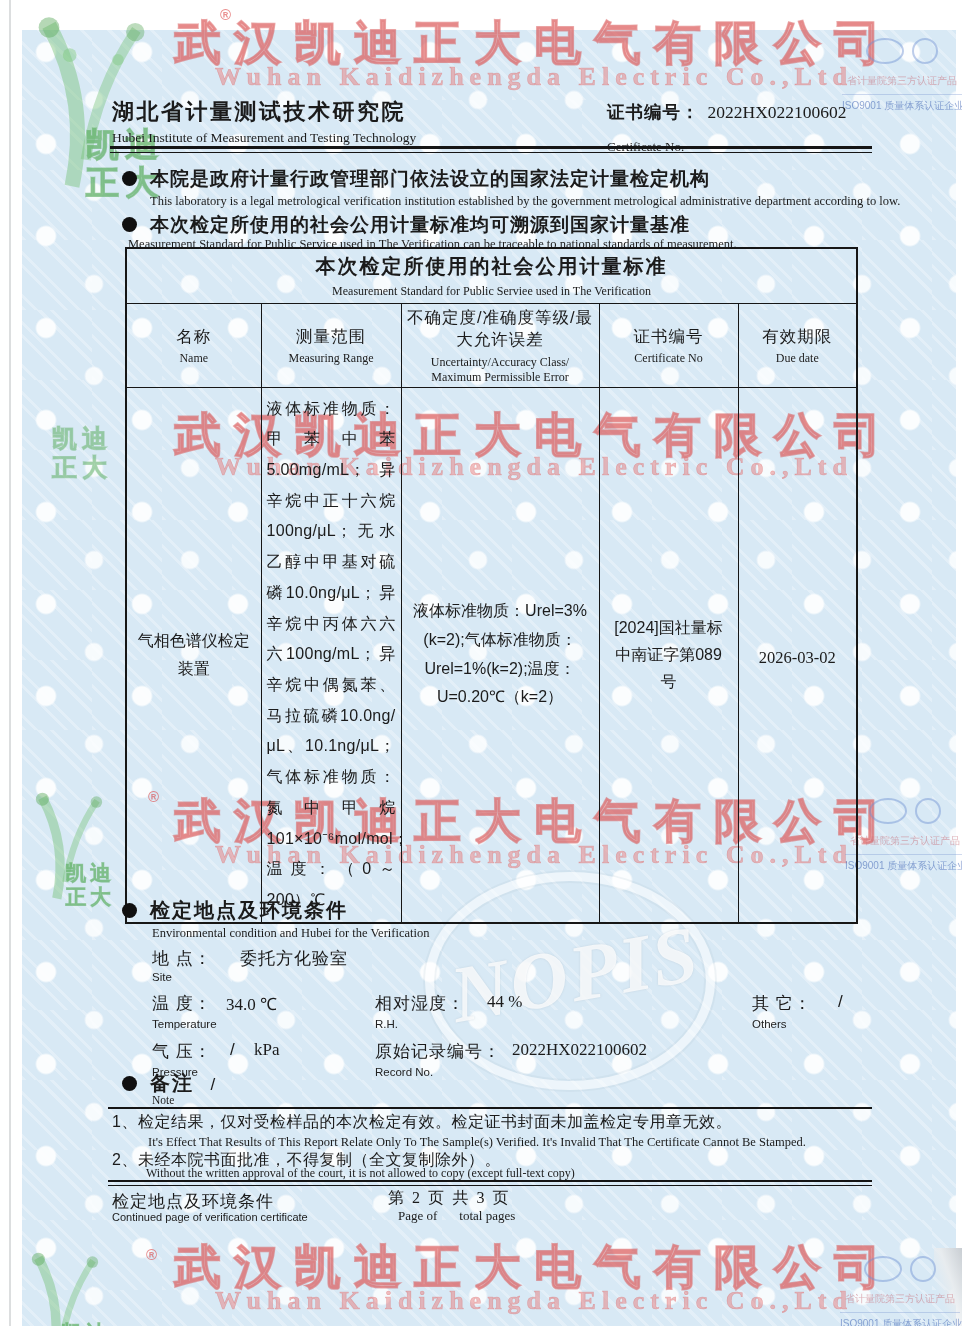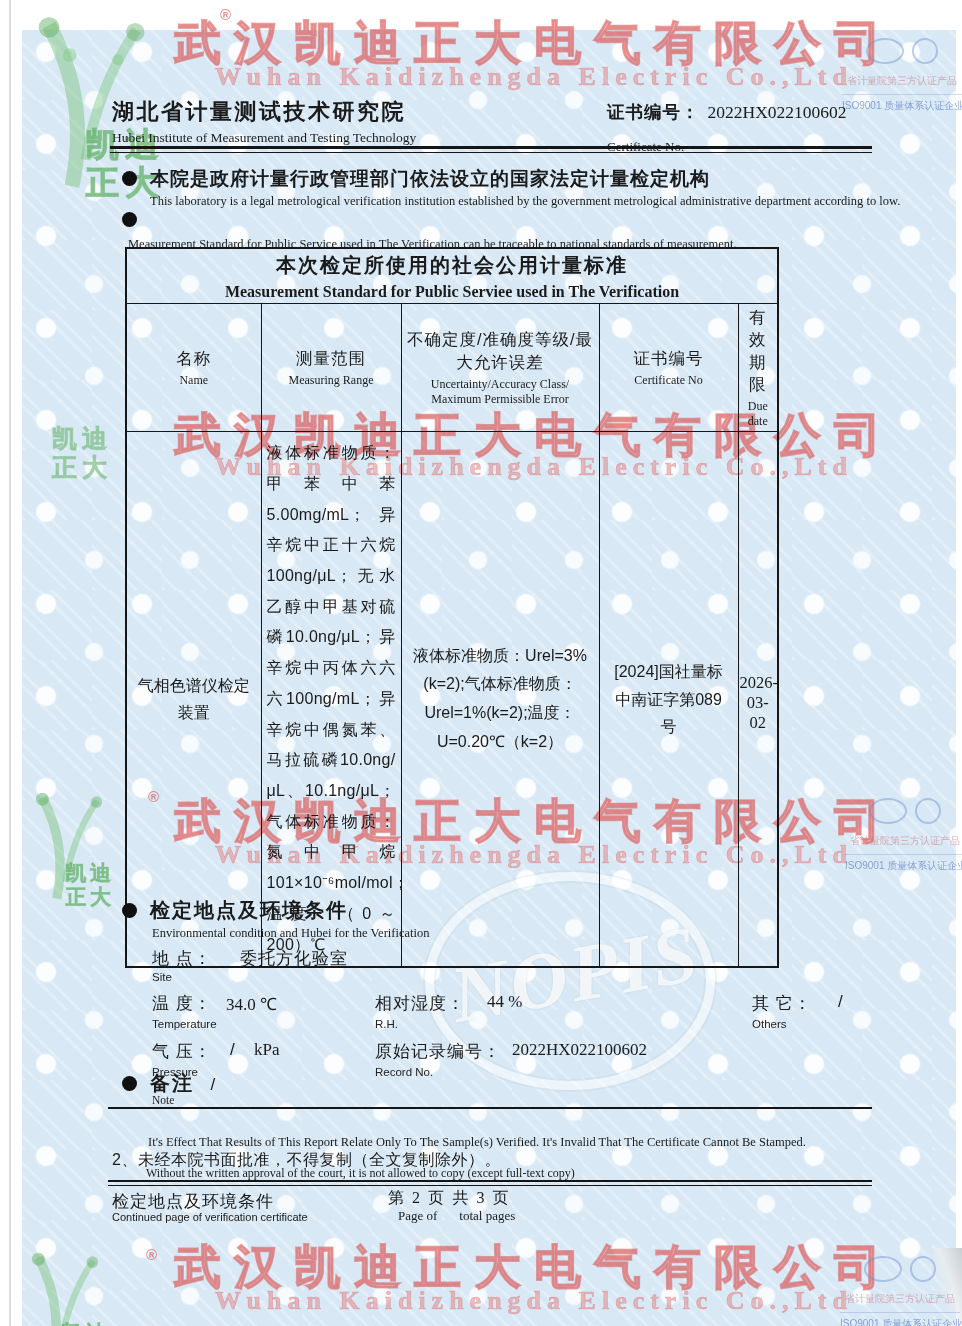--- a/index.html
+++ b/index.html
@@ -55,25 +55,25 @@
   .certno-label{font-size:17.5px;font-weight:bold;letter-spacing:1px;}
   .certno-value{font-family:"Liberation Serif",serif;font-size:17.5px;margin-left:8px;}
   .certno-en{font-family:"Liberation Serif",serif;font-size:13px;margin-top:15px;}
   .head-rule{left:110px;top:146px;width:762px;height:3px;
              border-top:3px solid #151515;border-bottom:1px solid #151515;}
   .bullet{display:inline-block;width:15px;height:15px;border-radius:50%;background:#101010;
           margin-right:13px;vertical-align:-1px;}
   .stmt-cn{font-size:19px;font-weight:600;letter-spacing:1px;white-space:nowrap;}
   .stmt-en{font-family:"Liberation Serif",serif;font-size:12.5px;white-space:nowrap;}
 
-  table.std{position:absolute;left:125px;top:247px;width:654px;height:638px;
+  table.std{position:absolute;left:125px;top:247px;width:733px;height:638px;
             border-collapse:collapse;table-layout:fixed;border:2.5px solid #161616;padding-left:8px;}
   table.std td{border:1.6px solid #161616;background:transparent;vertical-align:middle;}
   .tt-cn{font-size:20px;font-weight:bold;letter-spacing:2px;text-align:center;}
-  .tt-en{font-family:"Liberation Serif",serif;font-size:16px;text-align:center;margin-top:4px;font-weight:bold;}
+  .tt-en{font-family:"Liberation Serif",serif;font-size:12px;text-align:center;margin-top:4px;}
   .t-title td{height:52px;}
   .t-head td{height:76px;text-align:center;padding:2px 4px;}
   .th-cn{font-size:16.5px;letter-spacing:1px;line-height:1.35;}
   .th-en{font-family:"Liberation Serif",serif;font-size:12px;margin-top:4px;line-height:1.25;}
   .t-body td{vertical-align:top;}
   .c-name{text-align:center;padding:8px 6px;font-size:16px;line-height:1.7;}
   .c-range{text-align:justify;padding:6px 5px;font-size:16px;line-height:1.92;letter-spacing:.3px;}
   .c-unc{text-align:center;padding:8px 6px;font-size:16px;line-height:1.8;}
   .c-cert{text-align:center;padding:8px 8px;font-size:16px;line-height:1.7;}
   .c-due{text-align:center;padding-top:8px;font-family:"Liberation Serif",serif;font-size:16.5px;}
@@ -199,21 +199,21 @@
       <span class="certno-label">证书编号：</span><span class="certno-value">2022HX022100602</span>
       <div class="certno-en">Certificate No.</div>
     </div>
     <div class="head-rule"></div>
 
     <div style="left:122px;top:166px;white-space:nowrap">
       <span class="bullet"></span><span class="stmt-cn">本院是政府计量行政管理部门依法设立的国家法定计量检定机构</span>
     </div>
     <div class="stmt-en" style="left:150px;top:194px">This laboratory is a legal metrological verification institution established by the government metrological administrative department according to low.</div>
     <div style="left:122px;top:212px;white-space:nowrap">
-      <span class="bullet"></span>
+      <span class="bullet"></span><span class="stmt-cn">本次检定所使用的社会公用计量标准均可溯源到国家计量基准</span>
     </div>
     <div class="stmt-en" style="left:128px;top:237px">Measurement Standard for Public Service used in The Verification can be traceable to national standards of measurement.</div>
 
     <table class="std">
       <colgroup>
           <col style="width:135px">
           <col style="width:140px">
           <col style="width:198px">
           <col style="width:139px">
           <col>
@@ -284,20 +284,21 @@
     <span class="abs en-small" style="left:152px;top:1066px">Pressure</span>
     <span class="abs en-small" style="left:375px;top:1066px">Record No.</span>
 
     <div style="left:122px;top:1070px;white-space:nowrap">
       <span class="bullet"></span><span class="sec-title">备注</span>
       <span class="val" style="margin-left:12px">/</span>
     </div>
     <span class="abs note-en" style="left:152px;top:1094px;font-size:11.5px">Note</span>
 
     <div class="notes-rule"></div>
+    <div class="note-cn" style="left:112px;top:1112px">1、检定结果，仅对受检样品的本次检定有效。检定证书封面未加盖检定专用章无效。</div>
     <div class="note-en" style="left:148px;top:1135px">It's Effect That Results of This Report Relate Only To The Sample(s) Verified. It's Invalid That The Certificate Cannot Be Stamped.</div>
     <div class="note-cn" style="left:112px;top:1150px">2、未经本院书面批准，不得复制（全文复制除外）。</div>
     <div class="note-en" style="left:146px;top:1166px;font-size:12px">Without the written approval of the court, it is not allowed to copy (except full-text copy)</div>
 
     <div class="footer-rule"></div>
     <div class="foot-cn" style="left:112px;top:1190px">检定地点及环境条件</div>
     <div class="foot-en" style="left:112px;top:1211px">Continued page of verification certificate</div>
     <div class="page-line" style="left:388px;top:1188px;white-space:nowrap">
       <span>第</span><span class="serif">2</span><span>页 共</span><span class="serif">3</span><span>页</span>
     </div>

